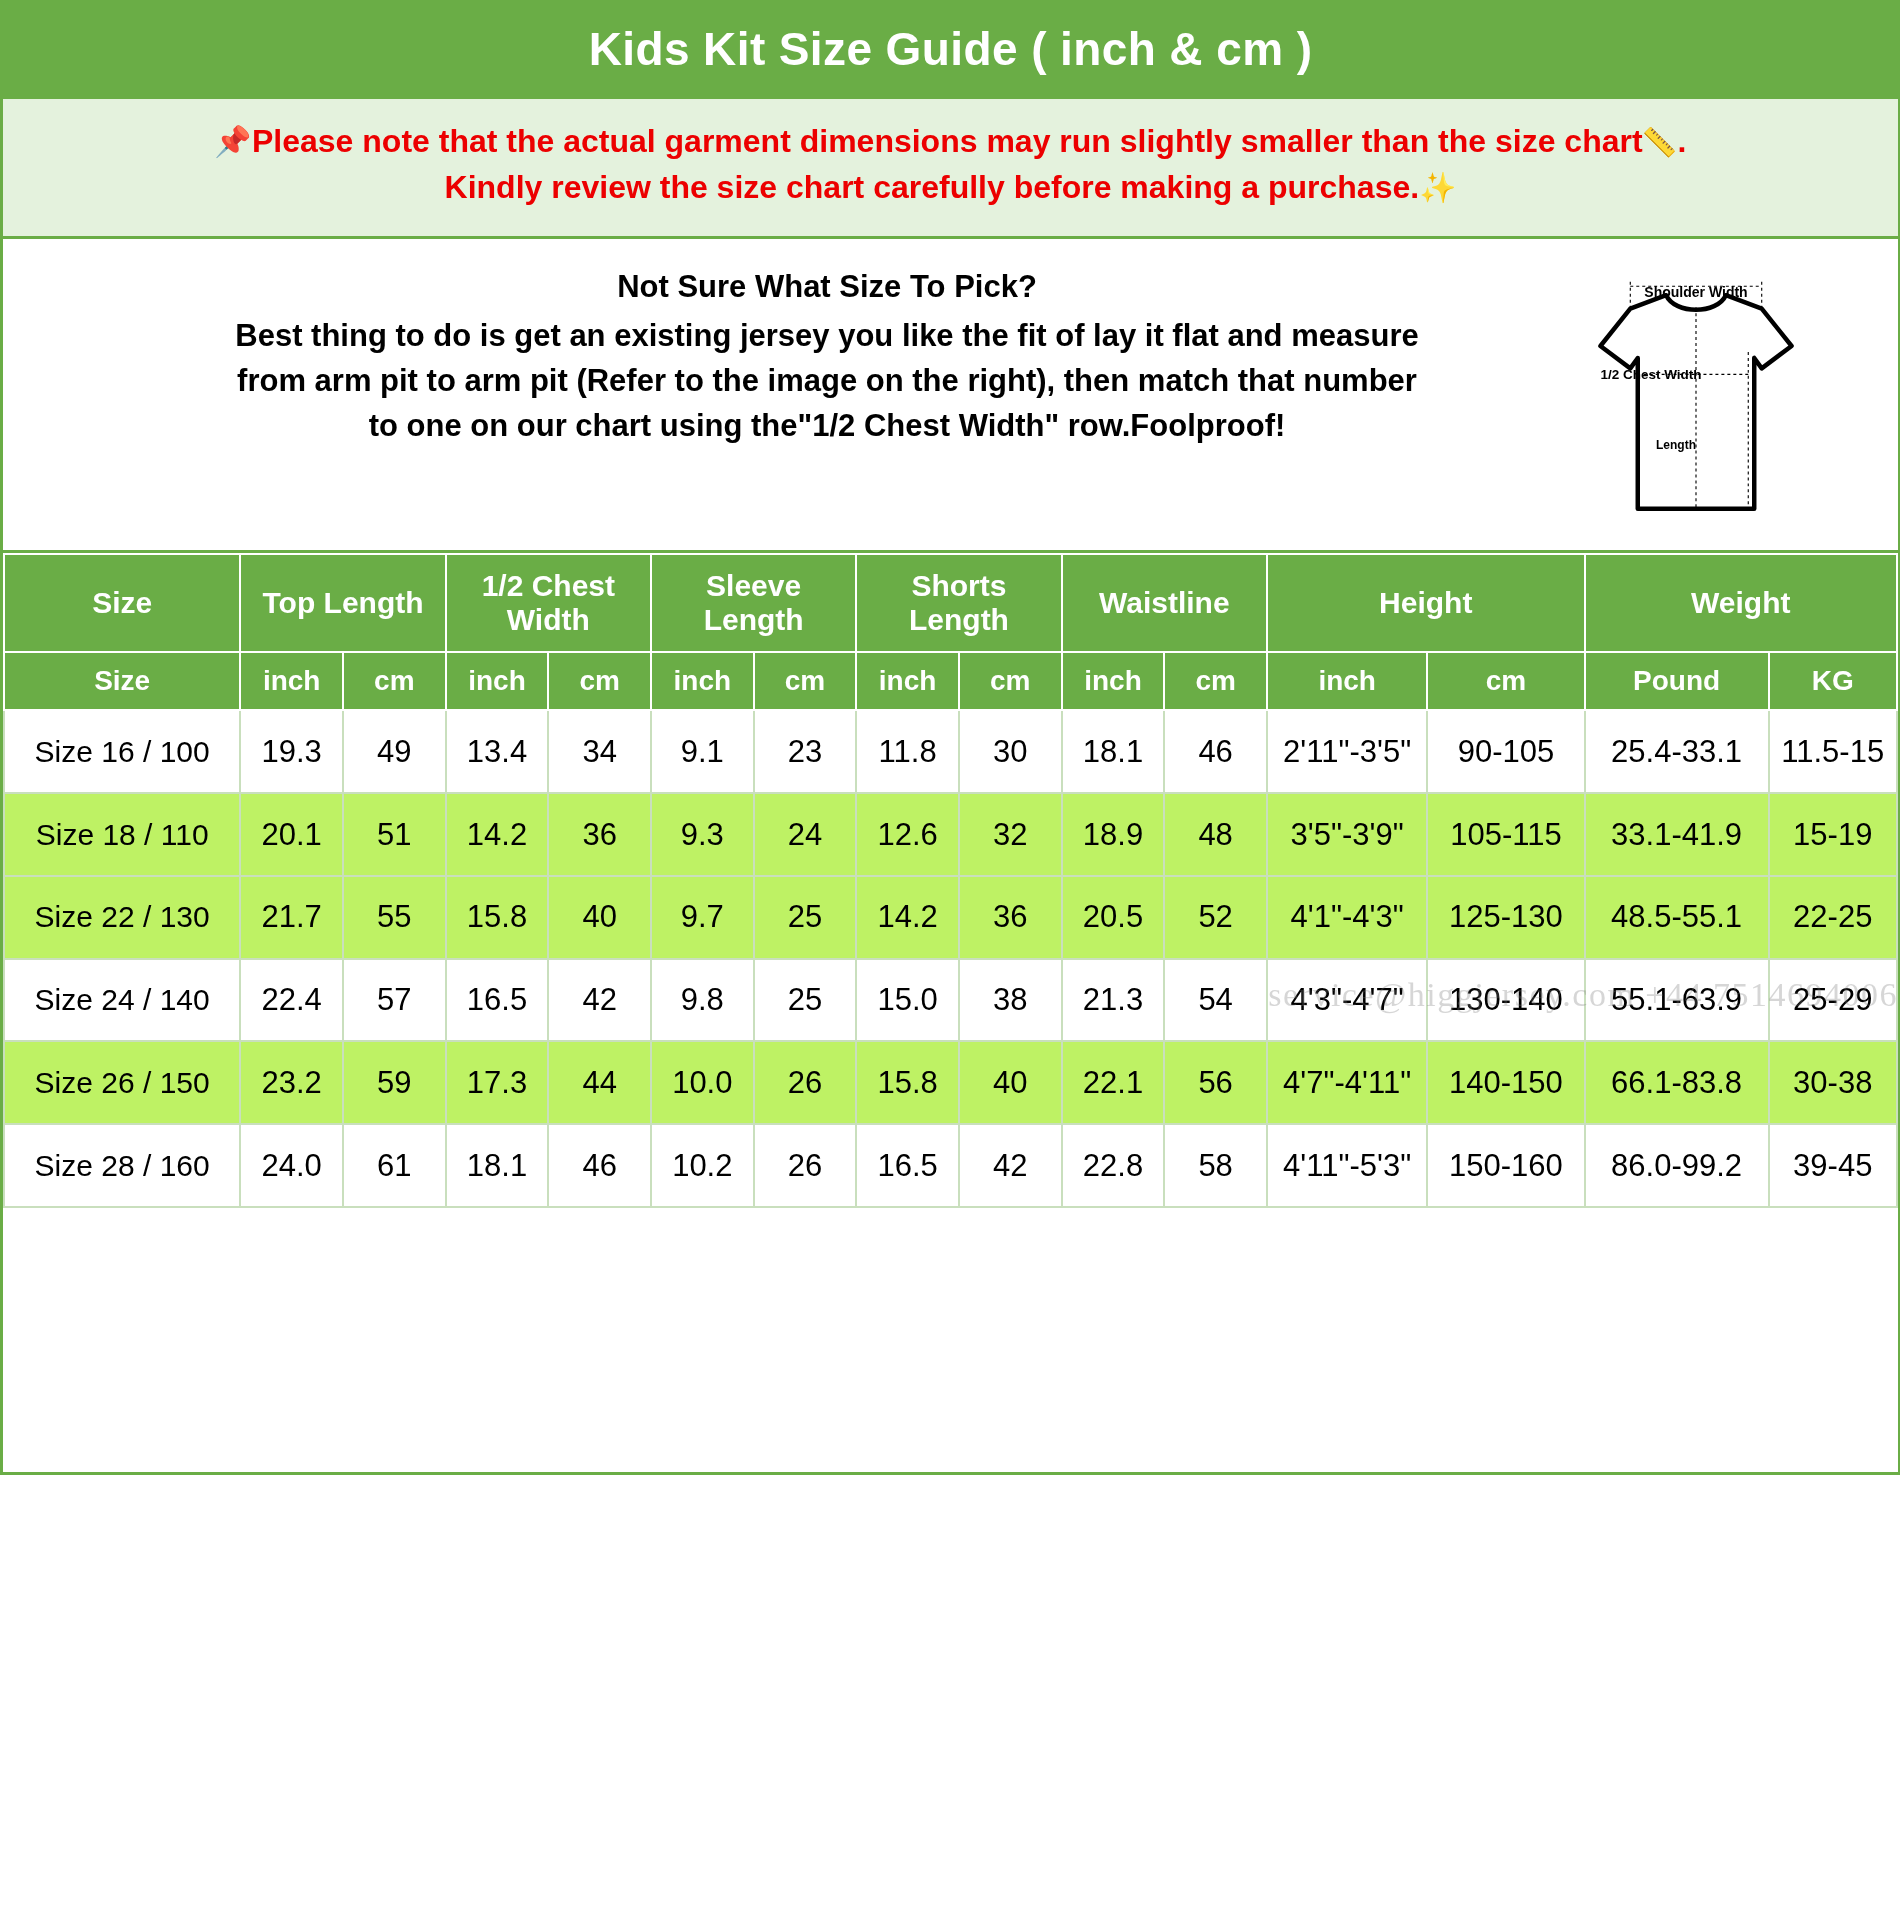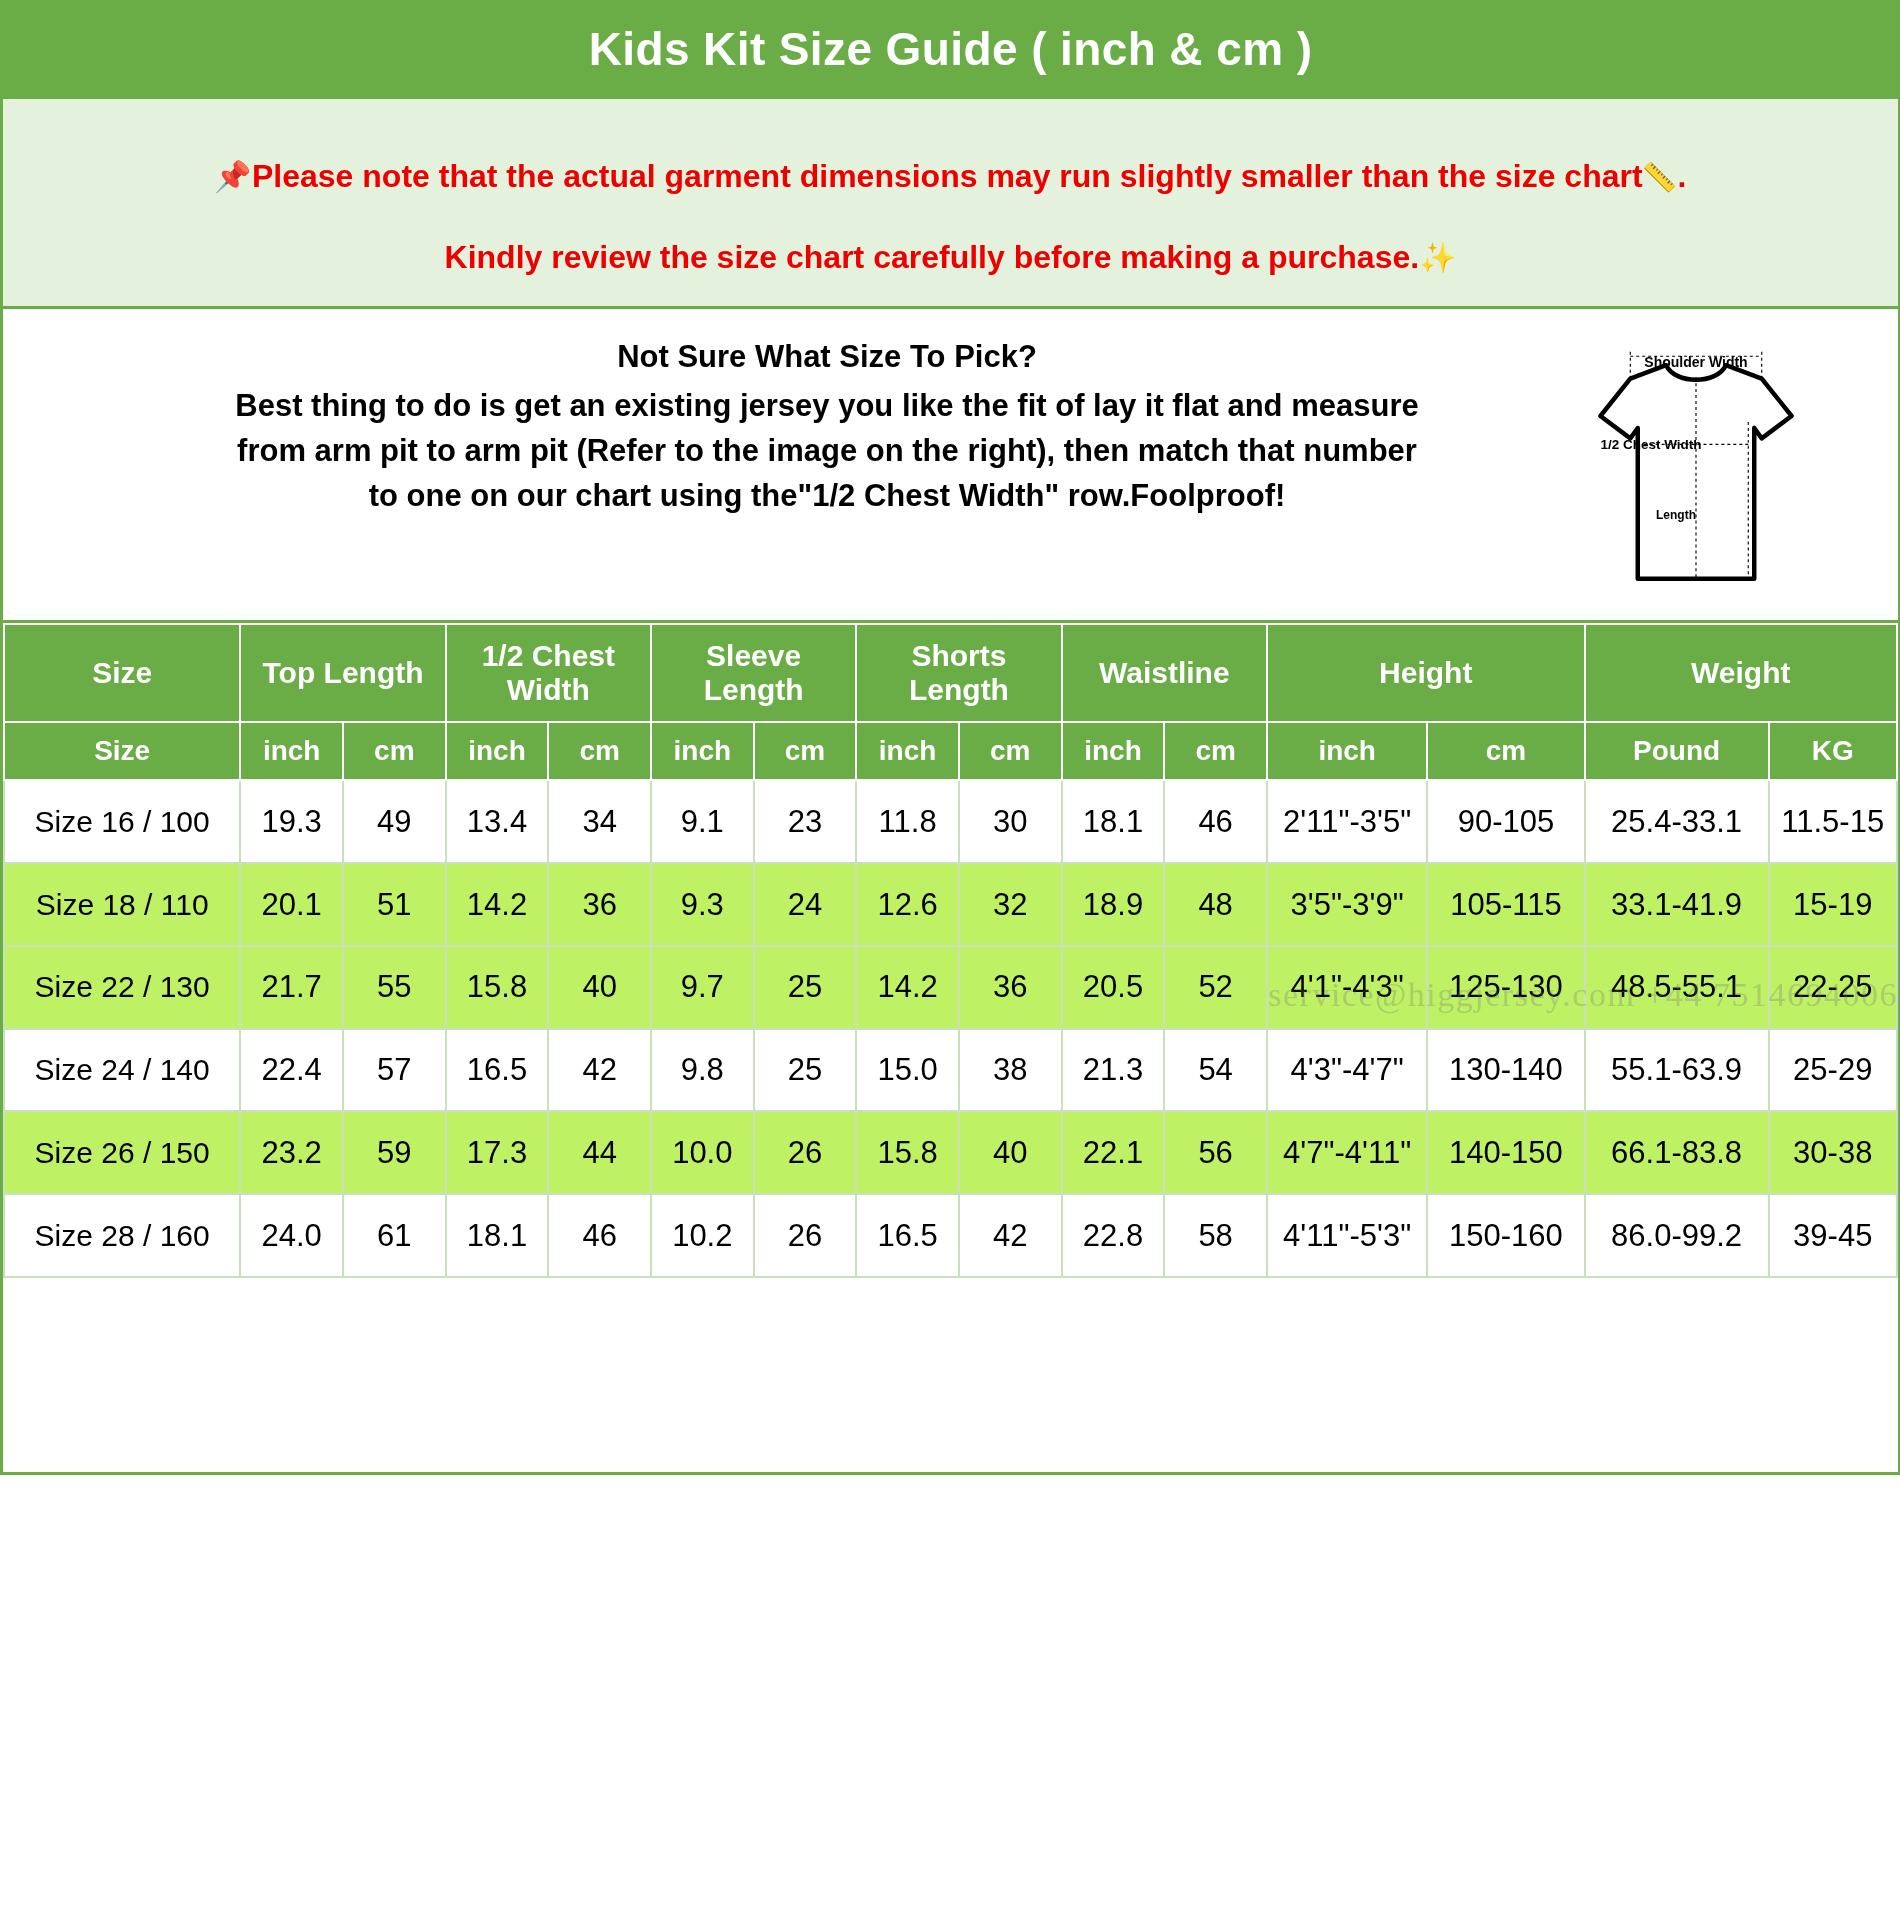--- a/index.html
+++ b/index.html
@@ -35,21 +35,20 @@
     text-align: center;
     padding: 19.4px 22.4px 25.4px 22.4px;
     border-bottom: 3px solid #6aad46;
   }
   .note-line {
     color: #ec0000;
     font-size: 32px;
     font-weight: bold;
     line-height: 1.45;
     white-space: nowrap;
-    margin-top: 35px;
   }
   .pin-icon { font-size: 30px; }
   .ruler-icon { font-size: 28px; }
   .spark-icon { font-size: 30px; }
 
   
   .advice {
     position: relative;
     padding: 25.4px 22.4px 28px 22.4px;
     background: #ffffff;

